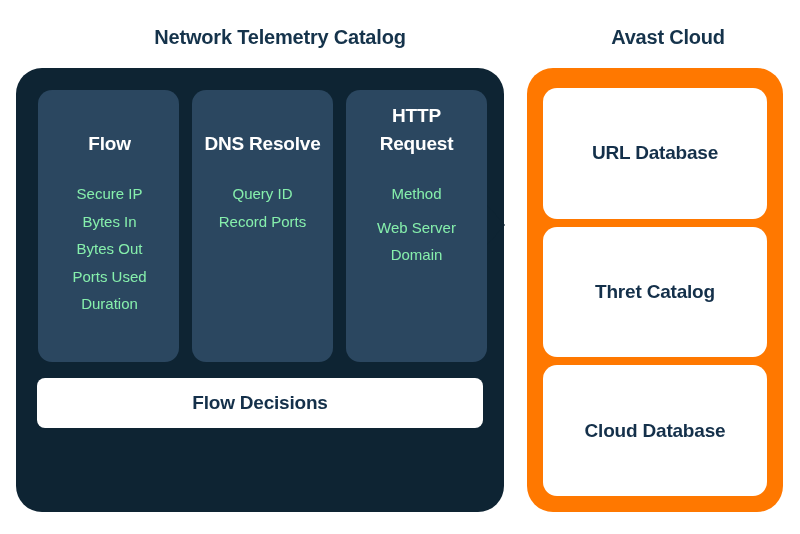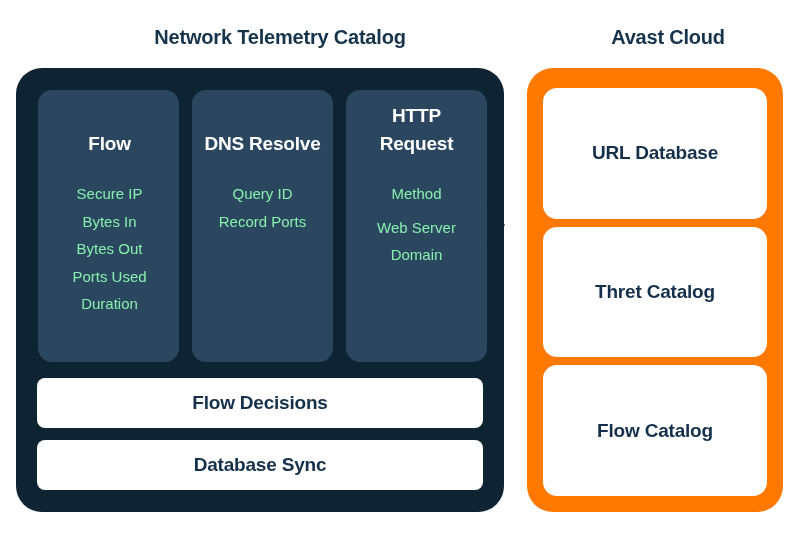--- a/index.html
+++ b/index.html
@@ -147,24 +147,23 @@
 
     <div class="col col-2">
       <div class="col-head">HTTP Request</div>
       <div class="col-items">
         <div class="item">Method</div>
         <div class="item item-gap">Web Server Domain</div>
       </div>
     </div>
 
     <div class="bar bar-0">Flow Decisions</div>
-    <div class="bar bar-1">Database Sync</div>
   </div>
 
   <div class="flow-arrow"></div>
 
   <div class="panel-orange">
     <div class="card">URL Database</div>
     <div class="card">Thret Catalog</div>
-    <div class="card">Flow Catalog</div>
+    <div class="card">Cloud Database</div>
   </div>
 
 </div>
 
 </body></html>

